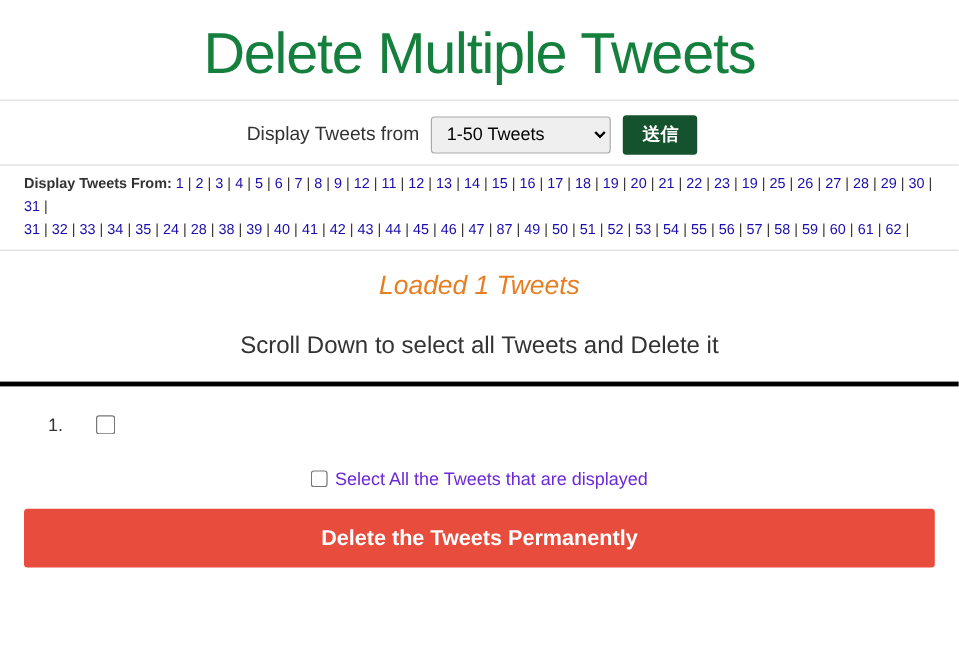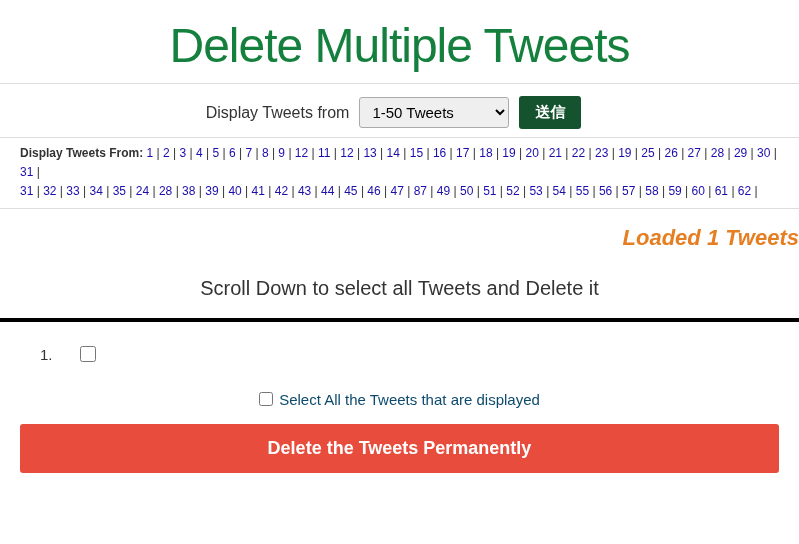--- a/index.html
+++ b/index.html
@@ -69,24 +69,24 @@
     }
     .pagination-section .pag-label {
       font-weight: bold;
       color: #333;
     }
     .pagination-section a {
       color: #1a0dab;
       text-decoration: none;
     }
     .loaded-tweets {
-      text-align: right;
+      text-align: center;
       padding: 16px 0 8px 0;
       font-size: 22px;
-      font-weight: bold;
+      font-weight: normal;
       color: #e67e22;
       font-style: italic;
     }
     .scroll-hint {
       text-align: center;
       font-size: 20px;
       color: #333;
       padding: 18px 0 18px 0;
       border-bottom: 4px solid #000000;
     }
@@ -117,21 +117,21 @@
       gap: 6px;
       padding: 10px 0 8px 0;
     }
     .select-all-checkbox {
       width: 14px;
       height: 14px;
       cursor: pointer;
     }
     .select-all-label {
       font-size: 15px;
-      color: #0c4a6e;
+      color: #6d28d9;
     }
     .delete-btn-section {
       padding: 8px 20px 16px 20px;
     }
     .delete-btn {
       display: block;
       width: 100%;
       background: #e74c3c;
       color: #fff;
       border: none;

